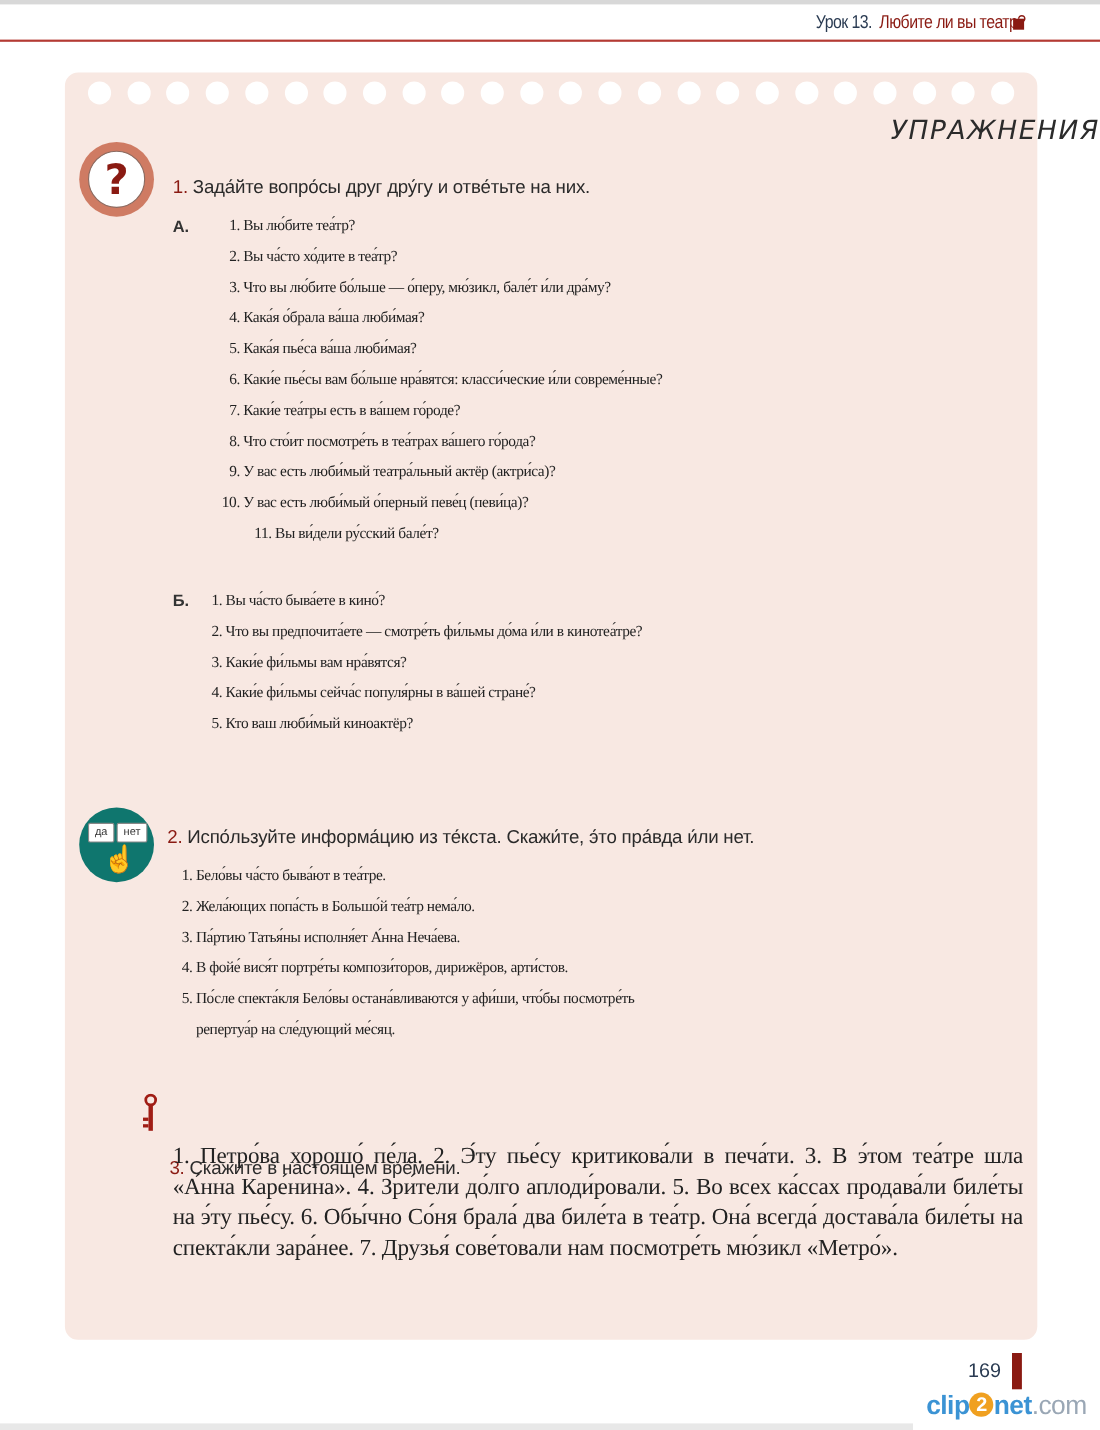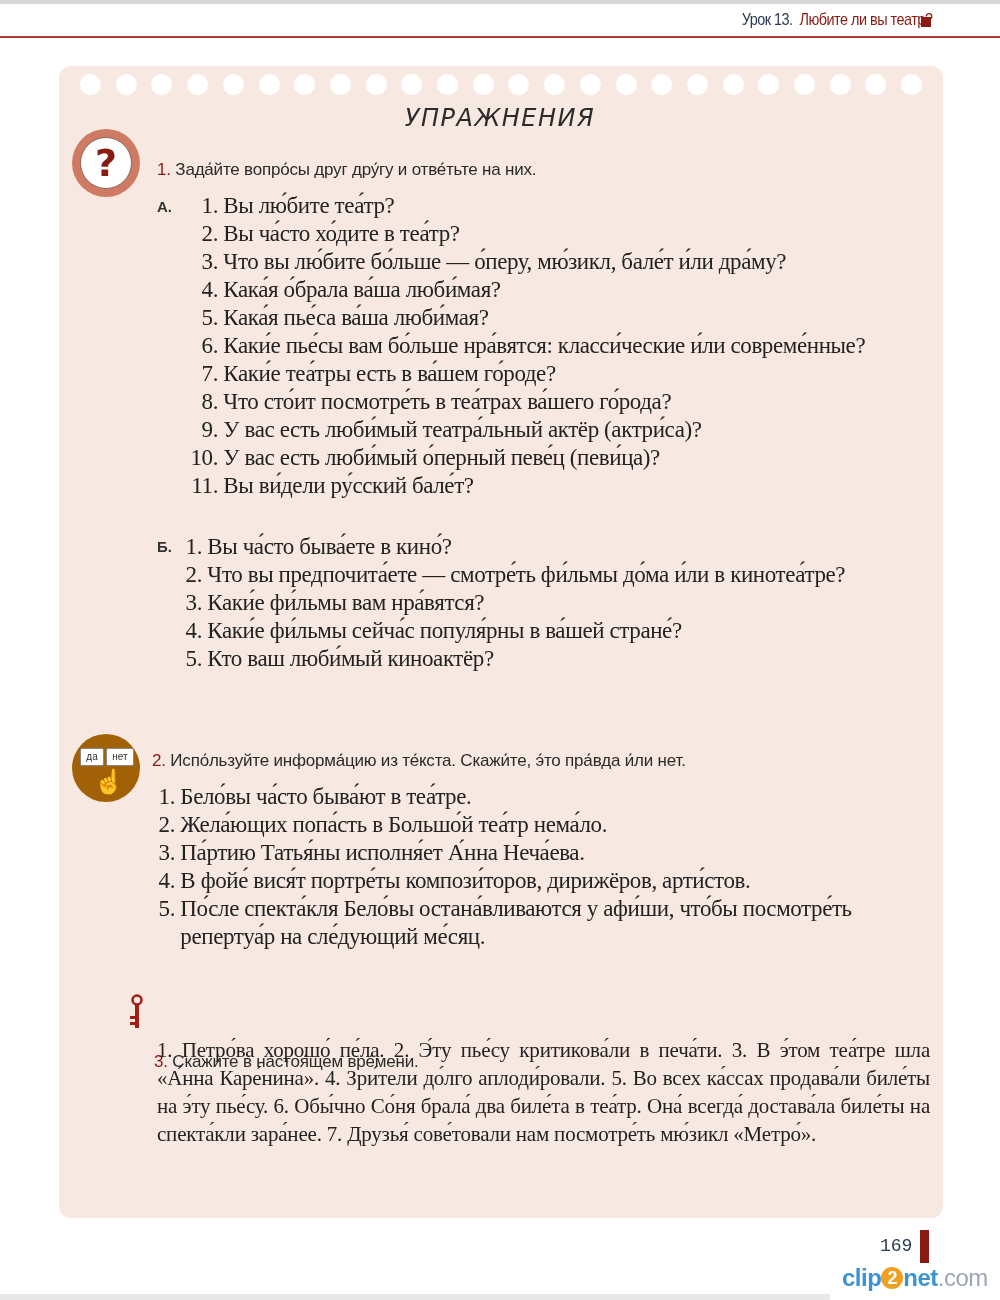--- a/index.html
+++ b/index.html
@@ -13,46 +13,46 @@
   .header { position: absolute; right: 68px; top: 10px; font-family: "Liberation Sans", sans-serif; font-size: 17px; letter-spacing: -0.6px; transform: scaleX(0.85); transform-origin: right center; white-space: nowrap; }
   .header .lesson { color: #2a3b52; }
   .header .title { color: #8a1a12; margin-left: 8px; }
   .header-square { position: absolute; left: 921px; top: 17px; width: 10px; height: 10px; background: #8a1a12; }
   .header-rule { position: absolute; left: 0; top: 36px; width: 1000px; height: 2px; background: #b43a33; }
 
   .panel { position: absolute; left: 59px; top: 66px; width: 884px; height: 1152px; background: #f8e8e2; border-radius: 12px; }
   .holes { position: absolute; left: 80px; top: 74px; width: 850px; height: 22px; }
   .hole { position: absolute; top: 0; width: 21px; height: 21px; border-radius: 50%; background: #ffffff; }
 
-  .section-title { position: absolute; left: 0; width: 1000px; top: 104px; text-align: center; font-family: "DejaVu Sans", sans-serif; font-style: italic; font-size: 24px; letter-spacing: 1.5px; color: #2b2b2b; }
+  .section-title { position: absolute; left: 0; width: 1000px; top: 104px; text-align: right; font-family: "DejaVu Sans", sans-serif; font-style: italic; font-size: 24px; letter-spacing: 1.5px; color: #2b2b2b; }
 
   .icon-circle { position: absolute; border-radius: 50%; }
   .q-icon { left: 72px; top: 129px; width: 68px; height: 68px; background: #cf7b63; }
   .q-icon .inner { position: absolute; left: 8px; top: 8px; width: 50px; height: 50px; border-radius: 50%; background: #fff; border: 1px solid #8a6a60; text-align: center; line-height: 50px; font-family: "DejaVu Sans", sans-serif; font-weight: bold; font-size: 38px; color: #8a1a12; }
 
-  .yn-icon { left: 72px; top: 734px; width: 68px; height: 68px; background: #a16207; }
+  .yn-icon { left: 72px; top: 734px; width: 68px; height: 68px; background: #0f766e; }
   .yn-btn { position: absolute; top: 14px; height: 16px; background: #fff; border: 1px solid #888; border-radius: 2px; font-family: "Liberation Sans", sans-serif; font-size: 10px; line-height: 16px; text-align: center; color: #333; }
   .yn-btn.da { left: 8px; width: 22px; }
   .yn-btn.net { left: 34px; width: 26px; }
   .hand { position: absolute; left: 22px; top: 32px; width: 26px; height: 32px; color: #fff; font-size: 24px; line-height: 32px; text-align: center; }
 
   .key-icon { position: absolute; left: 128px; top: 994px; width: 18px; height: 36px; }
 
   .task-heading { position: absolute; font-family: "Liberation Sans", sans-serif; font-weight: normal; font-size: 17px; color: #2a2a2a; letter-spacing: -0.2px; white-space: nowrap; }
   .task-heading .num { color: #8a1a12; }
 
   .part-label { position: absolute; font-family: "Liberation Sans", sans-serif; font-weight: bold; font-size: 15px; color: #333; }
 
-  .q-list { position: absolute; margin: 0; padding: 0; list-style: none; font-size: 23px; line-height: 28px; letter-spacing: -0.4px; }
+  .q-list { position: absolute; margin: 0; padding: 0; list-style: none; font-size: 14px; line-height: 28px; letter-spacing: -0.4px; }
   .q-list li { white-space: nowrap; }
   .q-list .n { display: inline-block; text-align: right; }
 
   .para { position: absolute; left: 157px; top: 1036px; width: 773px; font-size: 21px; line-height: 28px; text-align: justify; letter-spacing: -0.2px; }
 
-  .page-num { position: absolute; left: 880px; top: 1236px; font-family: Liberation Mono, monospace; font-size: 18px; color: #2a3b52; }
+  .page-num { position: absolute; left: 880px; top: 1236px; font-family: Liberation Sans, sans-serif; font-size: 18px; color: #2a3b52; }
   .page-bar { position: absolute; left: 920px; top: 1230px; width: 9px; height: 33px; background: #8a1a12; }
   .watermark { position: absolute; left: 842px; top: 1264px; font-family: "Liberation Sans", sans-serif; font-size: 24px; font-weight: bold; color: #3b93d4; letter-spacing: -0.5px; }
   .watermark .two { display: inline-block; width: 22px; height: 22px; border-radius: 50%; background: #f0a020; color: #fff; text-align: center; line-height: 22px; font-size: 18px; vertical-align: 2px; }
   .watermark .dom { color: #9aa7b5; font-weight: normal; }
   .bottom-strip { position: absolute; left: 0; top: 1294px; width: 830px; height: 6px; background: #e8e8e8; }
 </style>
 </head>
 <body>
 
 <div class="top-border"></div>
@@ -106,21 +106,21 @@
     <li><span class="n" style="width: 28px;">1.</span> <span>Вы лю́бите теа́тр?</span></li>
     <li><span class="n" style="width: 28px;">2.</span> <span>Вы ча́сто хо́дите в теа́тр?</span></li>
     <li><span class="n" style="width: 28px;">3.</span> <span>Что вы лю́бите бо́льше — о́перу, мю́зикл, бале́т и́ли дра́му?</span></li>
     <li><span class="n" style="width: 28px;">4.</span> <span>Кака́я о́брала ва́ша люби́мая?</span></li>
     <li><span class="n" style="width: 28px;">5.</span> <span>Кака́я пье́са ва́ша люби́мая?</span></li>
     <li><span class="n" style="width: 28px;">6.</span> <span>Каки́е пье́сы вам бо́льше нра́вятся: класси́ческие и́ли совреме́нные?</span></li>
     <li><span class="n" style="width: 28px;">7.</span> <span>Каки́е теа́тры есть в ва́шем го́роде?</span></li>
     <li><span class="n" style="width: 28px;">8.</span> <span>Что сто́ит посмотре́ть в теа́трах ва́шего го́рода?</span></li>
     <li><span class="n" style="width: 28px;">9.</span> <span>У вас есть люби́мый театра́льный актёр (актри́са)?</span></li>
     <li><span class="n" style="width: 28px;">10.</span> <span>У вас есть люби́мый о́перный певе́ц (певи́ца)?</span></li>
-    <li><span class="n" style="width: 28px;">11.</span> <span>Вы ви́дели ру́сский бале́т?</span></li>
+    <li><span class="n" style="width: 28px; margin-left: 29px;">11.</span> <span>Вы ви́дели ру́сский бале́т?</span></li>
   </ul>
 
 <div class="part-label" style="left:157px; top:538px;">Б.</div>
 <ul class="q-list" id="list-b" style="left:182px; top:533px;">
     <li><span class="n" style="width: 20px;">1.</span> <span>Вы ча́сто быва́ете в кино́?</span></li>
     <li><span class="n" style="width: 20px;">2.</span> <span>Что вы предпочита́ете — смотре́ть фи́льмы до́ма и́ли в кинотеа́тре?</span></li>
     <li><span class="n" style="width: 20px;">3.</span> <span>Каки́е фи́льмы вам нра́вятся?</span></li>
     <li><span class="n" style="width: 20px;">4.</span> <span>Каки́е фи́льмы сейча́с популя́рны в ва́шей стране́?</span></li>
     <li><span class="n" style="width: 20px;">5.</span> <span>Кто ваш люби́мый киноактёр?</span></li>
   </ul>

